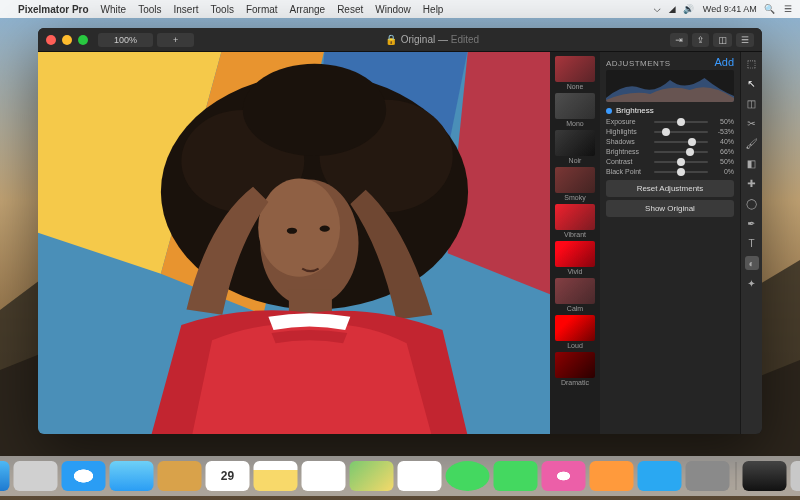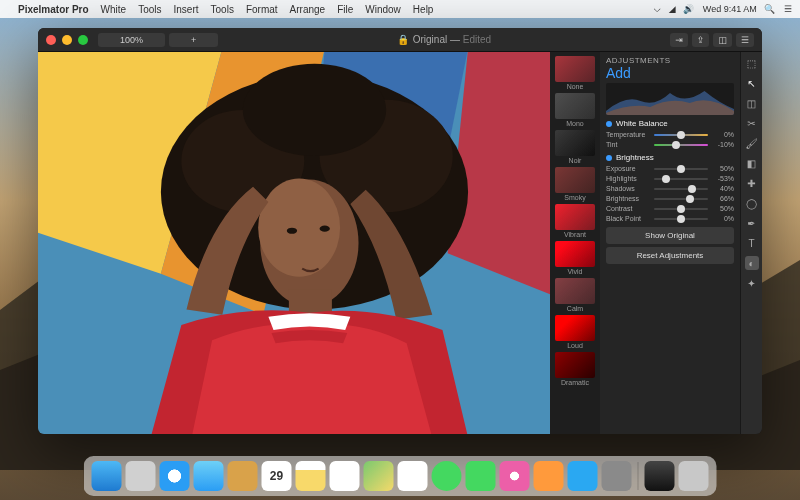--- a/index.html
+++ b/index.html
@@ -17,44 +17,44 @@
 .menubar .spacer { flex: 1; }
 .menubar .status { margin-left: 8px; font-size: 9px; }
 
 
 .window { position: absolute; top: 28px; left: 38px; width: 724px; height: 406px; background: #1e1e1e; border-radius: 6px; box-shadow: 0 20px 60px rgba(0,0,0,0.5); display: flex; flex-direction: column; overflow: hidden; }
 .titlebar { height: 24px; background: #2a2a2a; display: flex; align-items: center; padding: 0 8px; border-bottom: 1px solid #111; }
 .traffic { display: flex; gap: 6px; }
 .traffic span { width: 10px; height: 10px; border-radius: 50%; }
 .tl-close { background: #ff5f57; } .tl-min { background: #febc2e; } .tl-max { background: #28c840; }
 .tb-group { display: flex; align-items: center; gap: 4px; margin-left: 10px; }
-.tb-btn { background: #3a3a3a; color: #ccc; border-radius: 3px; padding: 2px 22px; font-size: 9px; }
+.tb-btn { background: #3a3a3a; color: #ccc; border-radius: 3px; padding: 2px 16px; font-size: 9px; }
 .tb-title { flex: 1; text-align: center; font-size: 10px; color: #aaa; }
 .tb-title .edited { color: #777; }
 .tb-right { display: flex; gap: 4px; }
 .tb-right .tb-btn { padding: 2px 5px; }
 
 .window-body { flex: 1; display: flex; background: #1a1a1a; }
 
 
 .canvas { flex: 1; background: #222; position: relative; overflow: hidden; }
 .canvas-photo { position: absolute; inset: 0; }
 .canvas-photo svg { width: 100%; height: 100%; }
 
 
 .presets { width: 50px; background: #1e1e1e; padding: 4px 3px; overflow: hidden; }
 .preset { margin-bottom: 3px; text-align: center; }
 .preset-thumb { width: 40px; height: 26px; border-radius: 2px; margin: 0 auto 1px; background: linear-gradient(135deg,#a8353c,#5a2428); }
 .preset-label { font-size: 7px; color: #999; }
 
 
 .adjust { width: 140px; background: #252525; padding: 4px 6px; overflow: hidden; font-size: 8px; color: #ccc; }
-.adj-head { display: flex; justify-content: space-between; align-items: flex-start; margin-bottom: 2px; flex-direction: column; }
+.adj-head { display: flex; justify-content: space-between; align-items: flex-end; margin-bottom: 2px; }
 .adj-head .hlabel { font-size: 8px; letter-spacing: 0.5px; color: #aaa; }
-.adj-head .hadd { color: #3b9bff; font-size: 14px; }
+.adj-head .hadd { color: #3b9bff; font-size: 11px; }
 .histogram { height: 32px; background: #1a1a1a; border-radius: 2px; margin-bottom: 4px; position: relative; overflow: hidden; }
 .histogram svg { width: 100%; height: 100%; }
 
 .section { margin-bottom: 5px; }
 .sec-title { display: flex; align-items: center; gap: 4px; margin-bottom: 3px; }
 .sec-dot { width: 6px; height: 6px; border-radius: 50%; background: #3b9bff; }
 .sec-name { font-size: 8px; color: #eee; }
 
 .slider-row { display: flex; align-items: center; margin-bottom: 3px; gap: 4px; }
 .slider-row .slabel { width: 44px; font-size: 7px; color: #aaa; }
@@ -71,21 +71,21 @@
 .bbtn { background: #3a3a3a; color: #ddd; font-size: 8px; text-align: center; padding: 4px 0; border-radius: 3px; }
 
 
 .tools { width: 22px; background: #2c2c2c; display: flex; flex-direction: column; align-items: center; padding: 4px 0; gap: 6px; border-left: 1px solid #181818; }
 .tool { width: 14px; height: 14px; display: flex; align-items: center; justify-content: center; color: #aaa; font-size: 10px; }
 .tool.active { color: #fff; }
 .tool.highlight { background: #555; border-radius: 3px; padding: 2px; }
 
 
 .dock { position: absolute; bottom: 4px; left: 50%; transform: translateX(-50%); height: 40px; background: rgba(240,240,240,0.55); border-radius: 10px; padding: 4px 8px; display: flex; align-items: center; gap: 4px; backdrop-filter: blur(10px); }
-.dock-icon { width: 30px; height: 30px; border-radius: 6px; }
+.dock-icon { width: 44px; height: 30px; border-radius: 6px; }
 .dock-sep { width: 1px; height: 28px; background: rgba(0,0,0,0.2); margin: 0 2px; }
 </style>
 </head>
 <body>
 
 <div class="desktop-mtn">
 <svg viewBox="0 0 800 280" preserveAspectRatio="none">
   <path d="M0,280 L0,120 L80,60 L150,100 L250,30 L350,90 L450,40 L550,110 L650,50 L750,100 L800,70 L800,280 Z" fill="#3a3226" opacity="0.85"></path>
   <path d="M0,280 L0,180 L100,140 L220,190 L340,130 L460,200 L580,150 L700,210 L800,170 L800,280 Z" fill="#2a241b" opacity="0.9"></path>
 </svg>
@@ -93,21 +93,21 @@
 
 <div class="menubar">
   <span class="apple"></span>
   <span class="app-name">Pixelmator Pro</span>
   <span class="menu-item">White</span>
   <span class="menu-item">Tools</span>
   <span class="menu-item">Insert</span>
   <span class="menu-item">Tools</span>
   <span class="menu-item">Format</span>
   <span class="menu-item">Arrange</span>
-  <span class="menu-item">File</span>
+  <span class="menu-item">Reset</span>
   <span class="menu-item">Window</span>
   <span class="menu-item">Help</span>
   <span class="spacer"></span>
   <span class="status">⌵</span>
   <span class="status">◢</span>
   <span class="status">🔊</span>
   <span class="status">Wed 9:41 AM</span>
   <span class="status">🔍</span>
   <span class="status">☰</span>
 </div>
@@ -216,40 +216,20 @@
         <span class="hlabel">ADJUSTMENTS</span>
         <span class="hadd">Add</span>
       </div>
       <div class="histogram">
         <svg viewBox="0 0 130 32" preserveAspectRatio="none">
           <path d="M0,32 L0,28 Q20,12 35,18 Q50,24 65,10 Q80,22 100,8 Q115,20 130,26 L130,32 Z" fill="#3a5a8a" opacity="0.8"></path>
           <path d="M0,32 L0,30 Q25,20 45,24 Q65,14 85,20 Q105,12 130,28 L130,32 Z" fill="#8a5a3a" opacity="0.6"></path>
         </svg>
       </div>
 
-      <div class="section">
-        <div class="sec-title">
-            <span class="sec-dot"></span>
-            <span class="sec-name">White Balance</span>
-          </div>
-        <div class="slider-row">
-          <span class="slabel">Temperature</span>
-          <span class="strack grad-temp">
-              <span class="sknob" style="left:50%"></span>
-            </span>
-          <span class="sval">0%</span>
-        </div>
-        <div class="slider-row">
-          <span class="slabel">Tint</span>
-          <span class="strack grad-tint">
-              <span class="sknob" style="left:40%"></span>
-            </span>
-          <span class="sval">-10%</span>
-        </div>
-      </div>
 
       <div class="section">
         <div class="sec-title">
             <span class="sec-dot"></span>
             <span class="sec-name">Brightness</span>
           </div>
         <div class="slider-row">
             <span class="slabel">Exposure</span>
             <span class="strack">
               <span class="sknob" style="left:50%"></span>
@@ -288,22 +268,22 @@
             <span class="slabel">Black Point</span>
             <span class="strack">
               <span class="sknob" style="left:50%"></span>
             </span>
             <span class="sval">0%</span>
           </div>
       </div>
 
 
       <div class="bottom-btns">
+        <div class="bbtn">Reset Adjustments</div>
         <div class="bbtn">Show Original</div>
-        <div class="bbtn">Reset Adjustments</div>
       </div>
     </div>
 
     <div class="tools">
       <div class="tool">⬚</div>
       <div class="tool active">↖</div>
       <div class="tool">◫</div>
       <div class="tool">✂</div>
       <div class="tool">🖌</div>
       <div class="tool">◧</div>

